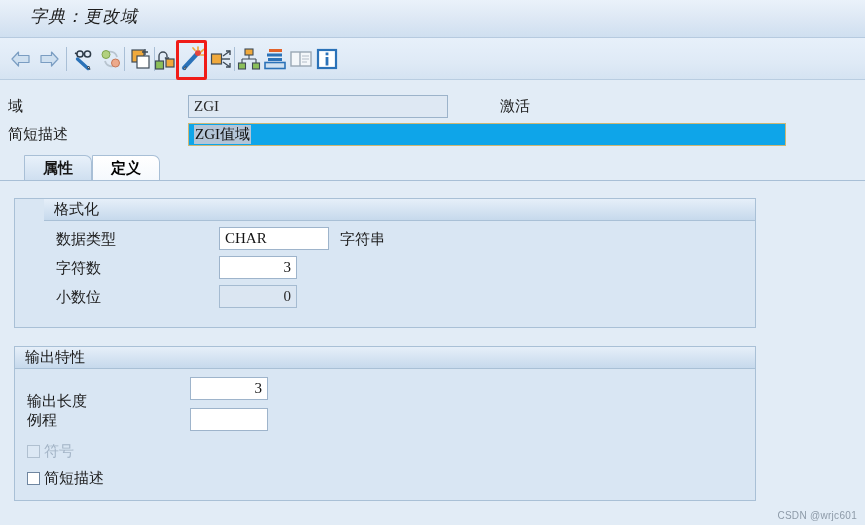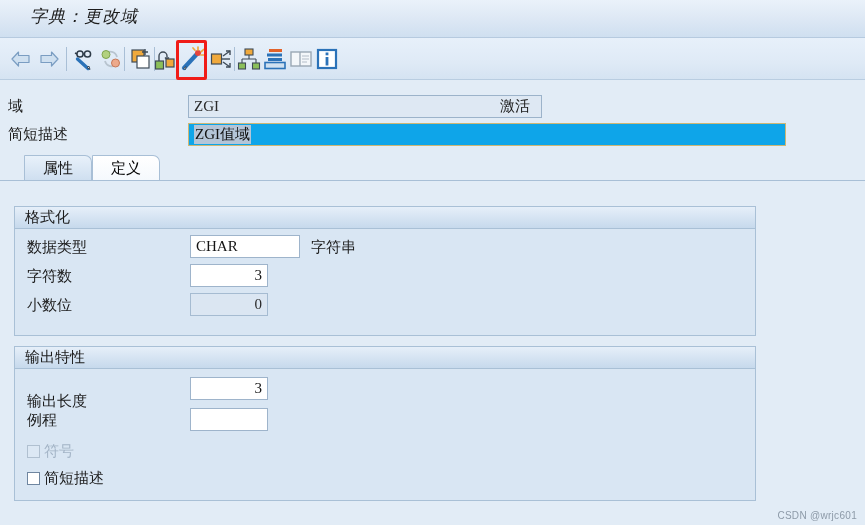--- a/index.html
+++ b/index.html
@@ -125,21 +125,21 @@
     position: absolute;
     font-size: 15px;
     color: #1b1b1b;
     white-space: nowrap;
   }
 
   
   .tabstrip {
     position: absolute;
     left: 0; top: 155px;
-    width: 865px; height: 26px;
+    width: 865px; height: 26px; font-weight: bold;
   }
   .tab {
     position: absolute;
     top: 0;
     height: 25px;
     box-sizing: border-box;
     font-size: 15px;
     font-family: "Liberation Serif", "DejaVu Serif", serif;
     color: #161616;
     display: flex;
@@ -364,21 +364,21 @@
         <rect x="10.6" y="10" width="2.8" height="8.5" fill="#2b72b8"></rect>
       </svg>
     </div>
 
   </div>
 
   <div class="tb-highlight"></div>
 
   <div class="hdr-row hdr-row-1">
     <div class="hdr-label" style="top:4px;">域</div>
-    <div class="field readonly-blue" style="left:188px; top:2px; width:354px; height:23px;">ZGI</div>
+    <div class="field readonly-blue" style="left:188px; top:2px; width:260px; height:23px;">ZGI</div>
     <div class="hint-label" style="left:500px; top:4px;">激活</div>
   </div>
 
   <div class="hdr-row hdr-row-2">
     <div class="hdr-label" style="top:5px;">简短描述</div>
     <div class="field yellow" style="left:188px; top:3px; width:598px; height:23px;">
       <span class="sel-text">ZGI值域</span>
     </div>
   </div>
 
@@ -386,21 +386,21 @@
     <div class="tab" style="left:24px; width:68px;">
       <span class="tab-inner">属性</span>
     </div>
     <div class="tab active" style="left:92px; width:68px;">
       <span class="tab-inner">定义</span>
     </div>
   </div>
 
   <div class="content">
 
-    <div class="panel" style="top:25px; height:130px;">
+    <div class="panel" style="top:17px; height:130px;padding-left:29px;">
       <div class="panel-title">格式化</div>
       <div class="panel-body" style="height:106px;">
 
         <div class="form-label" style="top:9px;">数据类型</div>
         <div class="field" style="left:175px; top:6px; width:110px; height:23px;">CHAR</div>
         <div class="form-label" style="left:296px; top:9px;">字符串</div>
 
         <div class="form-label" style="top:38px;">字符数</div>
         <div class="field num-field" style="left:175px; top:35px; width:78px; height:23px;">3</div>
 

